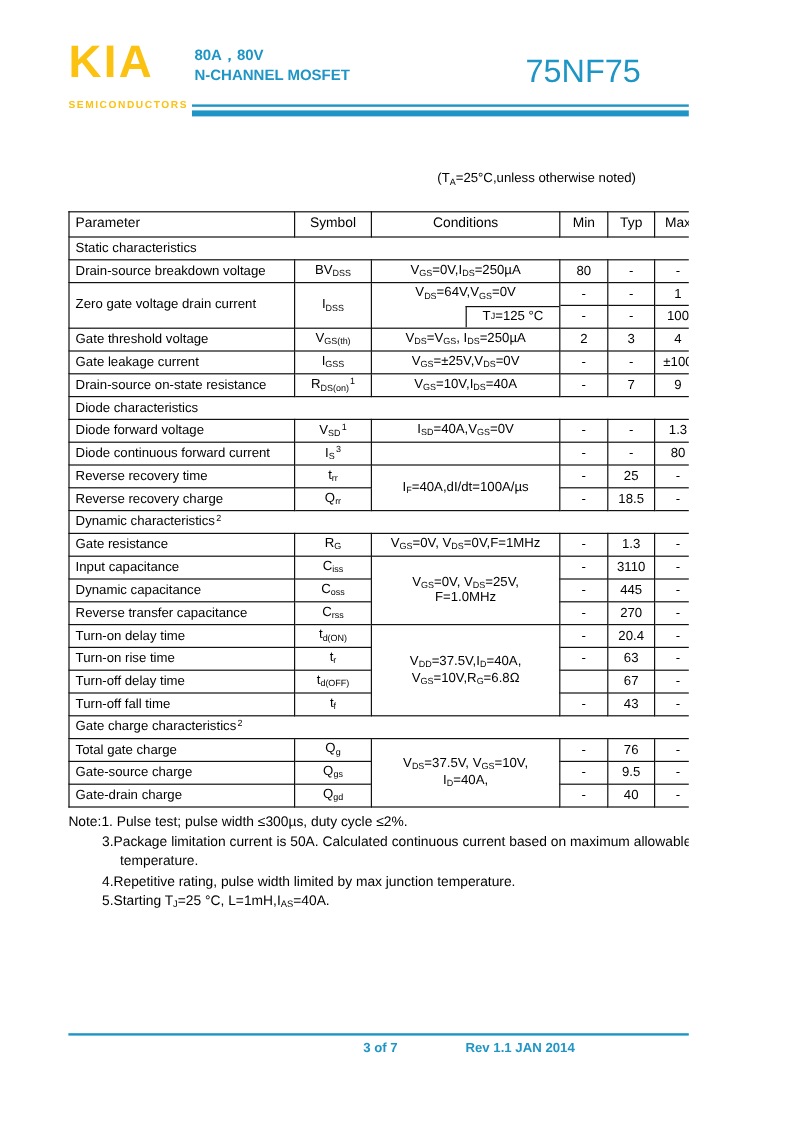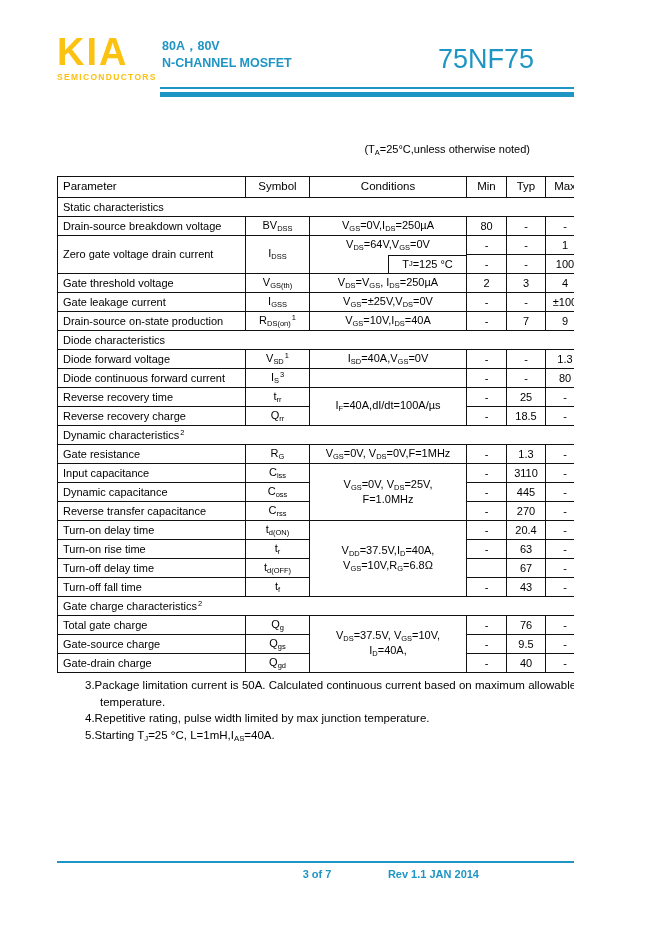--- a/index.html
+++ b/index.html
@@ -8,21 +8,21 @@
     --ink:#111111;
   }
   html,body{margin:0;padding:0;background:#ffffff;}
   .page{
     position:relative;width:574px;height:936px;background:#ffffff;overflow:hidden;
     font-family:"Liberation Sans",sans-serif;color:#000;
   }
   
   .logo-kia{position:absolute;left:57px;top:33px;font-size:38px;font-weight:bold;
     color:var(--yellow);letter-spacing:2px;line-height:38px;}
-  .logo-sub{position:absolute;left:57px;top:72px;font-size:8.5px;font-weight:bold;
+  .logo-sub{position:absolute;left:57px;top:82px;font-size:8.5px;font-weight:bold;
     color:var(--yellow);letter-spacing:1.3px;}
   .head-mid{position:absolute;left:162px;top:38px;color:var(--blue);
     font-weight:bold;font-size:12.5px;line-height:17px;}
   .part-number{position:absolute;right:40px;top:46px;color:var(--blue);
     font-size:27px;line-height:27px;}
   .rule-thin{position:absolute;left:160px;top:87px;width:452px;height:2px;background:var(--blue);}
   .rule-thick{position:absolute;left:160px;top:92px;width:462px;height:5px;background:var(--blue);}
   
   .section-title{position:absolute;left:57px;top:130px;width:550px;color:var(--blue);
     font-size:13.5px;padding-bottom:5px;border-bottom:2px solid var(--blue);white-space:pre;}
@@ -138,21 +138,21 @@
         <tr>
           <td class="p">Gate leakage current</td>
           <td class="s">I<span class="sub">GSS</span></td>
           <td class="c">V<span class="sub">GS</span>=±25V,V<span class="sub">DS</span>=0V</td>
           <td class="v">-</td>
           <td class="v">-</td>
           <td class="v">±100</td>
           <td class="u">nA</td>
         </tr>
         <tr>
-          <td class="p">Drain-source on-state production</td>
+          <td class="p">Drain-source on-state resistance</td>
           <td class="s">R<span class="sub">DS(on)</span><span class="sup">1</span></td>
           <td class="c">V<span class="sub">GS</span>=10V,I<span class="sub">DS</span>=40A</td>
           <td class="v">-</td>
           <td class="v">7</td>
           <td class="v">9</td>
           <td class="u">mΩ</td>
         </tr>
         <tr>
           <td colspan="7" class="sec">Diode characteristics</td>
         </tr>
@@ -279,20 +279,21 @@
           <td class="p">Gate-drain charge</td>
           <td class="s">Q<span class="sub">gd</span></td>
           <td class="v">-</td>
           <td class="v">40</td>
           <td class="v">-</td>
         </tr>
       </tbody>
   </table>
 
   <div class="notes">
+      <div class="note-n0">Note:1. Pulse test; pulse width ≤300µs, duty cycle ≤2%.</div>
       <div class="note-n3">3.Package limitation current is 50A. Calculated continuous current based on maximum allowable junction temperature.</div>
       <div class="note-n1">4.Repetitive rating, pulse width limited by max junction temperature.</div>
       <div class="note-n1">5.Starting T<span class="sub">J</span>=25 °C, L=1mH,I<span class="sub">AS</span>=40A.</div>
     </div>
 
   <div class="footer-line"></div>
   <div class="page-num">3 of 7</div>
   <div class="rev">Rev 1.1 JAN 2014</div>
 
 </div>

